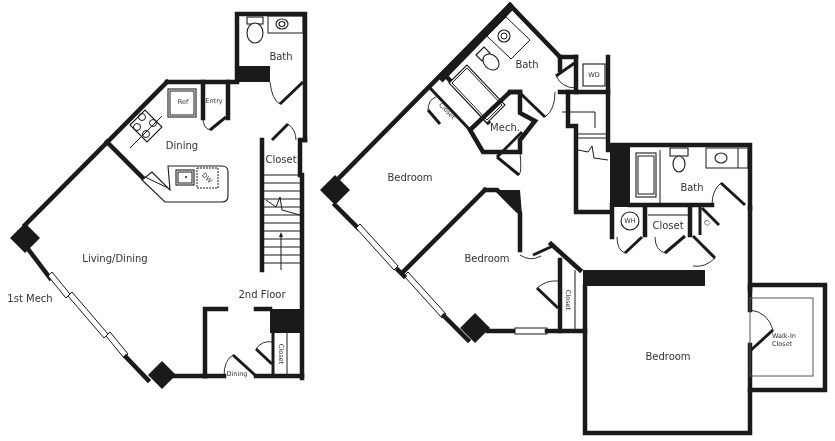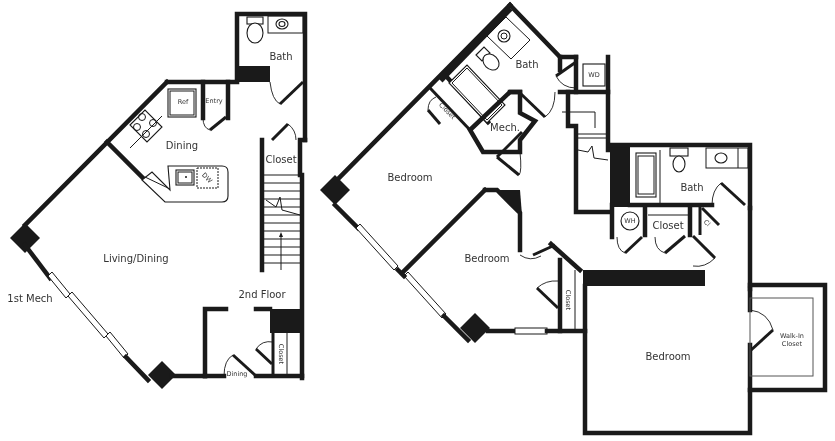--- a/index.html
+++ b/index.html
@@ -13,21 +13,21 @@
   .door { stroke: #1a1a1a; stroke-width: 3; fill: none; }
   .arc { stroke: #1a1a1a; stroke-width: 0.9; fill: none; }
   .win { fill: #fff; stroke: #1a1a1a; stroke-width: 1; }
   .fix { fill: #fff; stroke: #1a1a1a; stroke-width: 1.1; }
   .lbl { position: absolute; color: #333; font-family: "DejaVu Sans", sans-serif; white-space: nowrap; transform: translate(-50%, -50%); }
   .lbl.md { font-size: 10px; }
   .lbl.sm { font-size: 10px; }
   .lbl.xs { font-size: 6.5px; }
   .lbl.rot90 { transform: translate(-50%, -50%) rotate(90deg); }
   .lbl.rot45 { transform: translate(-50%, -50%) rotate(45deg); }
-  .lbl.ctr { text-align: center; white-space: normal; line-height: 1.25; }
+  .lbl.ctr { white-space: normal; line-height: 1.25; }
 </style>
 </head>
 <body>
 
 <svg width="835" height="441" viewBox="0 0 835 441">
 
   <g>
 
     <polyline class="w" points="237,80 237,14 305,14 305,140"></polyline>
     <rect class="blk" x="237" y="66" width="33" height="16"></rect>
@@ -232,21 +232,21 @@
     <rect class="thg" x="750" y="298" width="63" height="78"></rect>
   </g>
 </svg>
 
 <span class="lbl md" style="left:281px;top:56px">Bath</span>
 <span class="lbl xs" style="left:183px;top:102px">Ref</span>
 <span class="lbl xs" style="left:214px;top:101px">Entry</span>
 <span class="lbl md" style="left:182px;top:145px">Dining</span>
 <span class="lbl xs rot45" style="left:207px;top:178px">DW</span>
 <span class="lbl sm" style="left:281px;top:159px">Closet</span>
-<span class="lbl md" style="left:136px;top:258px">Living/Dining</span>
+<span class="lbl md" style="left:115px;top:258px">Living/Dining</span>
 <span class="lbl md" style="left:30px;top:298px">1st Mech</span>
 <span class="lbl md" style="left:262px;top:294px">2nd Floor</span>
 <span class="lbl xs rot90" style="left:281px;top:354px">Closet</span>
 <span class="lbl xs" style="left:237px;top:374px">Dining</span>
 
 <span class="lbl md" style="left:527px;top:64px">Bath</span>
 <span class="lbl xs" style="left:594px;top:75px">WD</span>
 <span class="lbl xs rot45" style="left:447px;top:111px">Closet</span>
 <span class="lbl sm" style="left:505px;top:127px">Mech.</span>
 <span class="lbl md" style="left:410px;top:177px">Bedroom</span>

